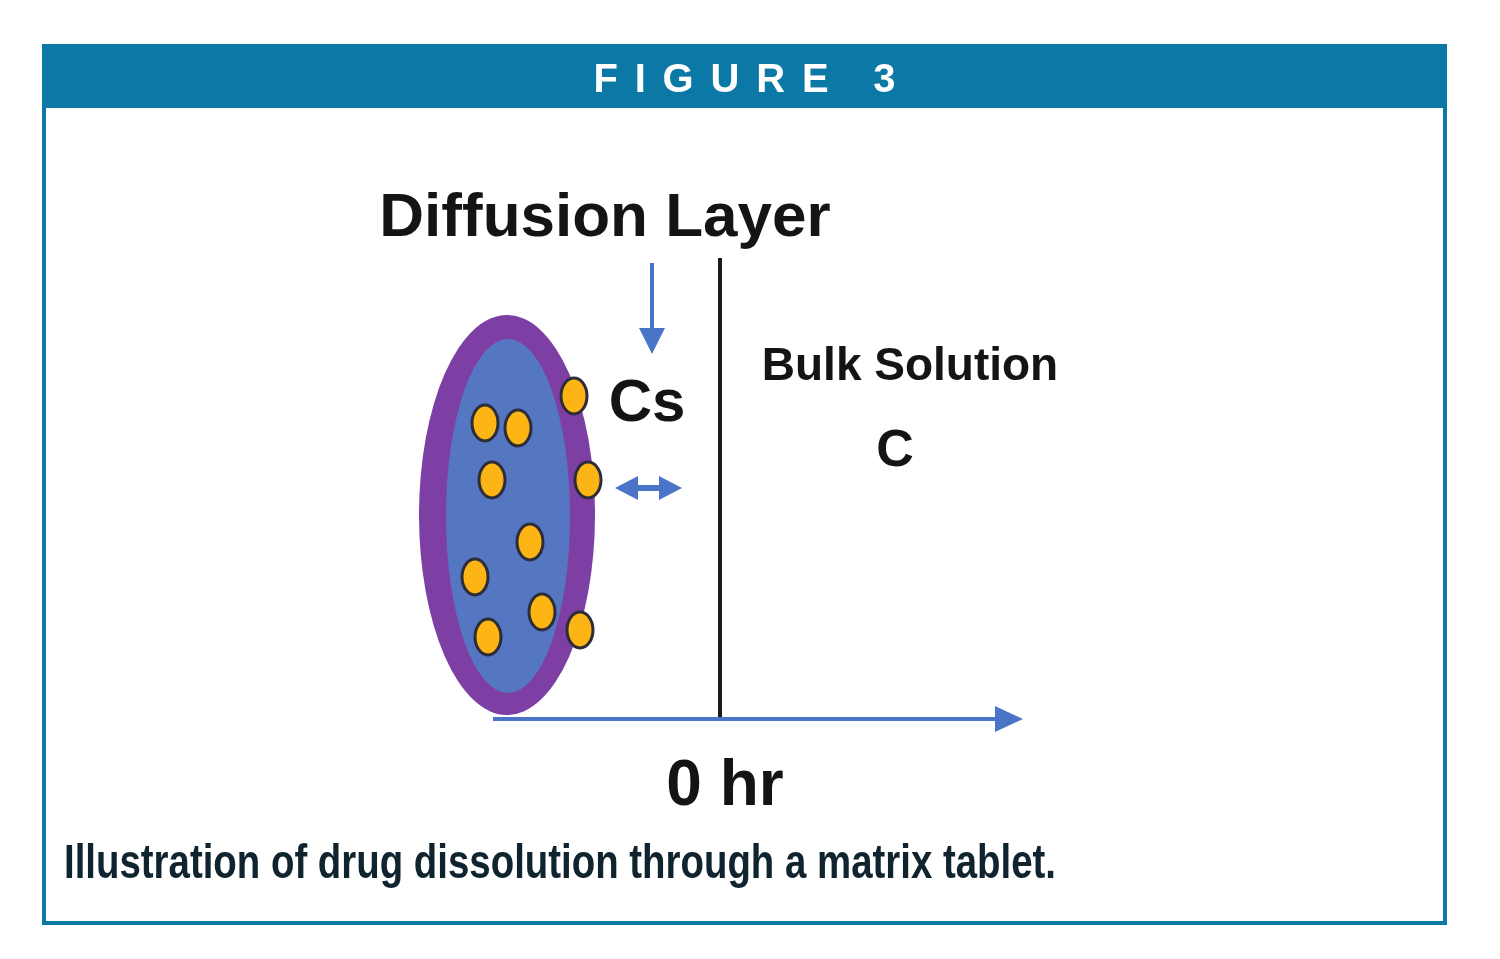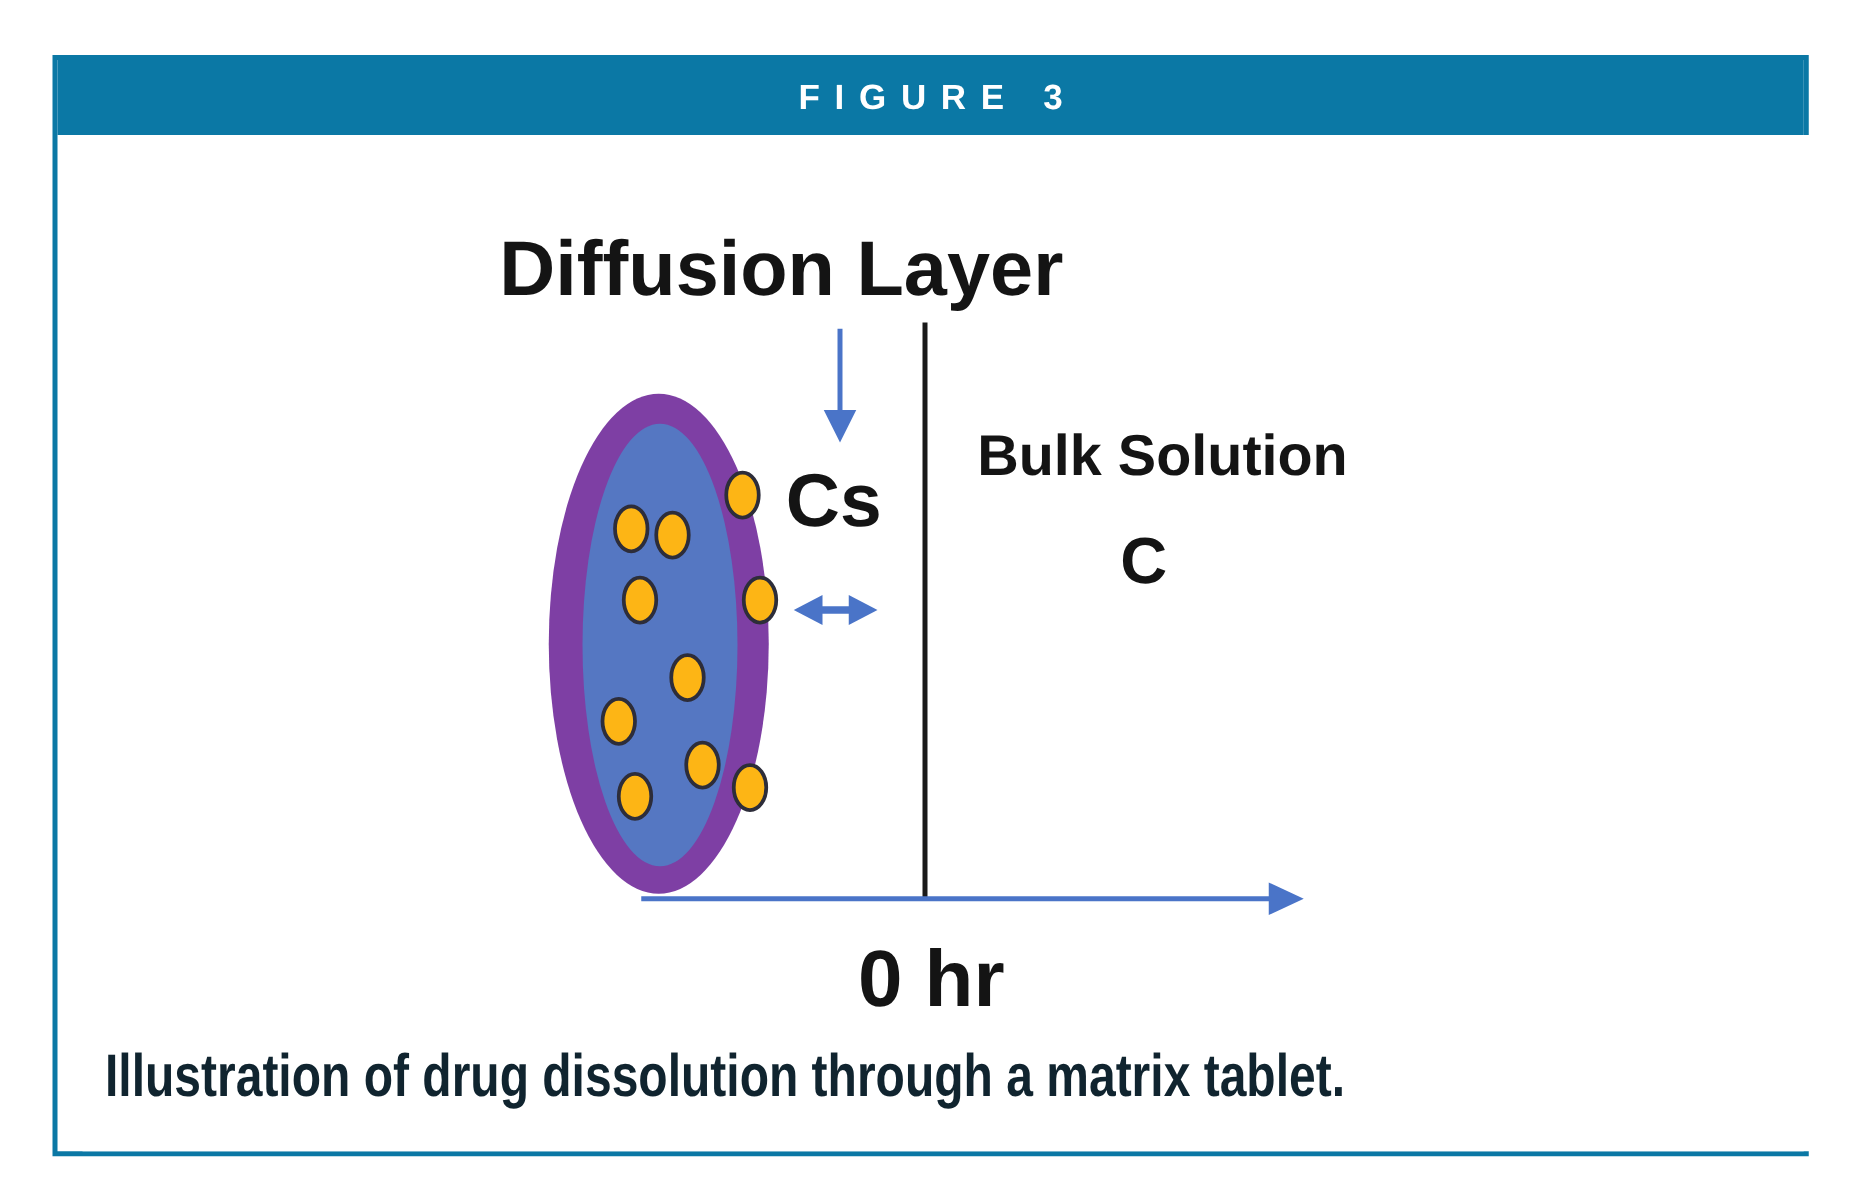--- a/index.html
+++ b/index.html
@@ -24,33 +24,32 @@
   .figure-header {
     width: 100%;
     height: 60px;
     background: #0b78a5;
     display: flex;
     align-items: center;
     justify-content: center;
   }
   .figure-header-label {
     color: #ffffff;
-    font-size: 28px;
+    font-size: 40px;
     font-weight: bold;
     letter-spacing: 0.42em;
     text-indent: 0.42em;
     white-space: nowrap;
     text-align: center;
   }
   .figure-content {
     position: relative;
     width: 1397px;
     height: 813px;
     background: #ffffff;
-    margin-left: 20px;
   }
   svg.diagram {
     position: absolute;
     left: 0;
     top: 0;
   }
   .diag-text {
     font-family: "Liberation Sans", sans-serif;
     font-weight: bold;
     fill: #141414;

